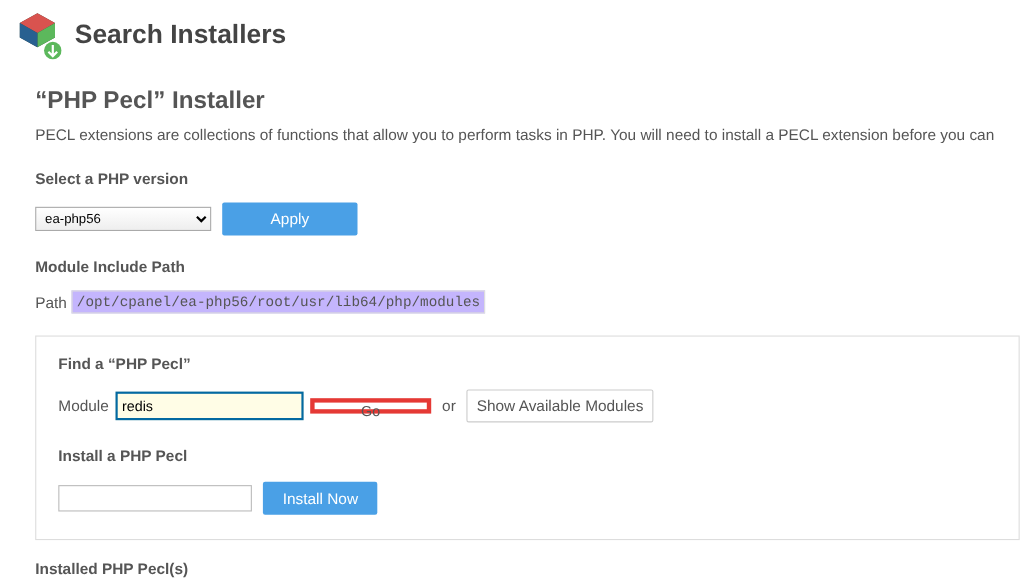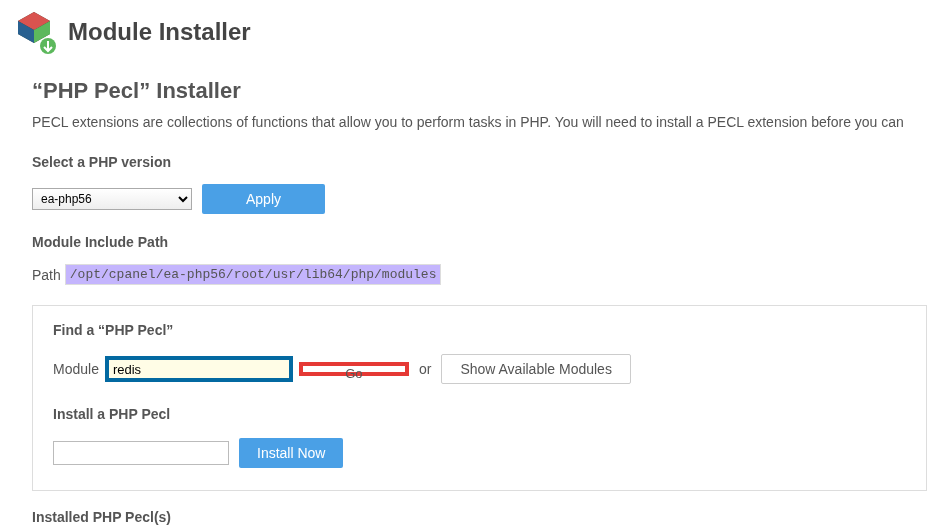--- a/index.html
+++ b/index.html
@@ -68,21 +68,21 @@
       border: none;
       padding: 7px 44px;
       font-size: 14px;
       cursor: pointer;
       border-radius: 2px;
     }
     .btn-default {
       background: #fff;
       color: #555;
       border: 1px solid #ccc;
-      padding: 6px 18px;
+      padding: 6px 8px;
       font-size: 14px;
       cursor: pointer;
       border-radius: 2px;
     }
     .code-box {
       font-family: "Courier New", monospace;
       font-size: 13px;
       background: #c4b5fd;
       border: 1px solid #ddd;
       padding: 2px 4px;
@@ -107,24 +107,24 @@
     .search-row {
       display: flex;
       align-items: center;
       gap: 6px;
       margin-bottom: 22px;
     }
     .search-label {
       color: #555;
     }
     .search-input {
-      width: 188px;
+      width: 171px;
       height: 26px;
       background: #fffde6;
-      border: 4px solid #0369a1;
+      border: 2px solid #0369a1;
       padding: 0 4px;
       font-size: 13px;
     }
     .go-btn {
       width: 110px;
       height: 14px;
       border: 4px solid #e53935;
       background: #fff;
       color: #555;
       font-size: 13px;
@@ -149,21 +149,21 @@
   <div class="logo">
     <svg width="44" height="44" viewBox="0 0 44 44">
       <polygon points="22,2 38,11 38,24 22,33 6,24 6,11" fill="#3a4a3a"></polygon>
       <polygon points="22,2 38,11 22,20 6,11" fill="#d9534f"></polygon>
       <polygon points="22,20 38,11 38,24 22,33" fill="#5cb85c"></polygon>
       <polygon points="6,11 22,20 22,33 6,24" fill="#286090"></polygon>
       <circle cx="36" cy="36" r="8" fill="#5cb85c"></circle>
       <path d="M36 31 L36 41 M32 37 L36 41 L40 37" stroke="#fff" stroke-width="2" fill="none"></path>
     </svg>
   </div>
-  <h1>Module Installer</h1>
+  <h1>Search Installers</h1>
 </div>
 
 <div class="section">
   <h2>“PHP Pecl” Installer</h2>
   <p class="description">PECL extensions are collections of functions that allow you to perform tasks in PHP. You will need to install a PECL extension before you can</p>
 
   <span class="label-bold">Select a PHP version</span>
   <div class="row">
     <select class="select">
       <option>ea-php56</option>

